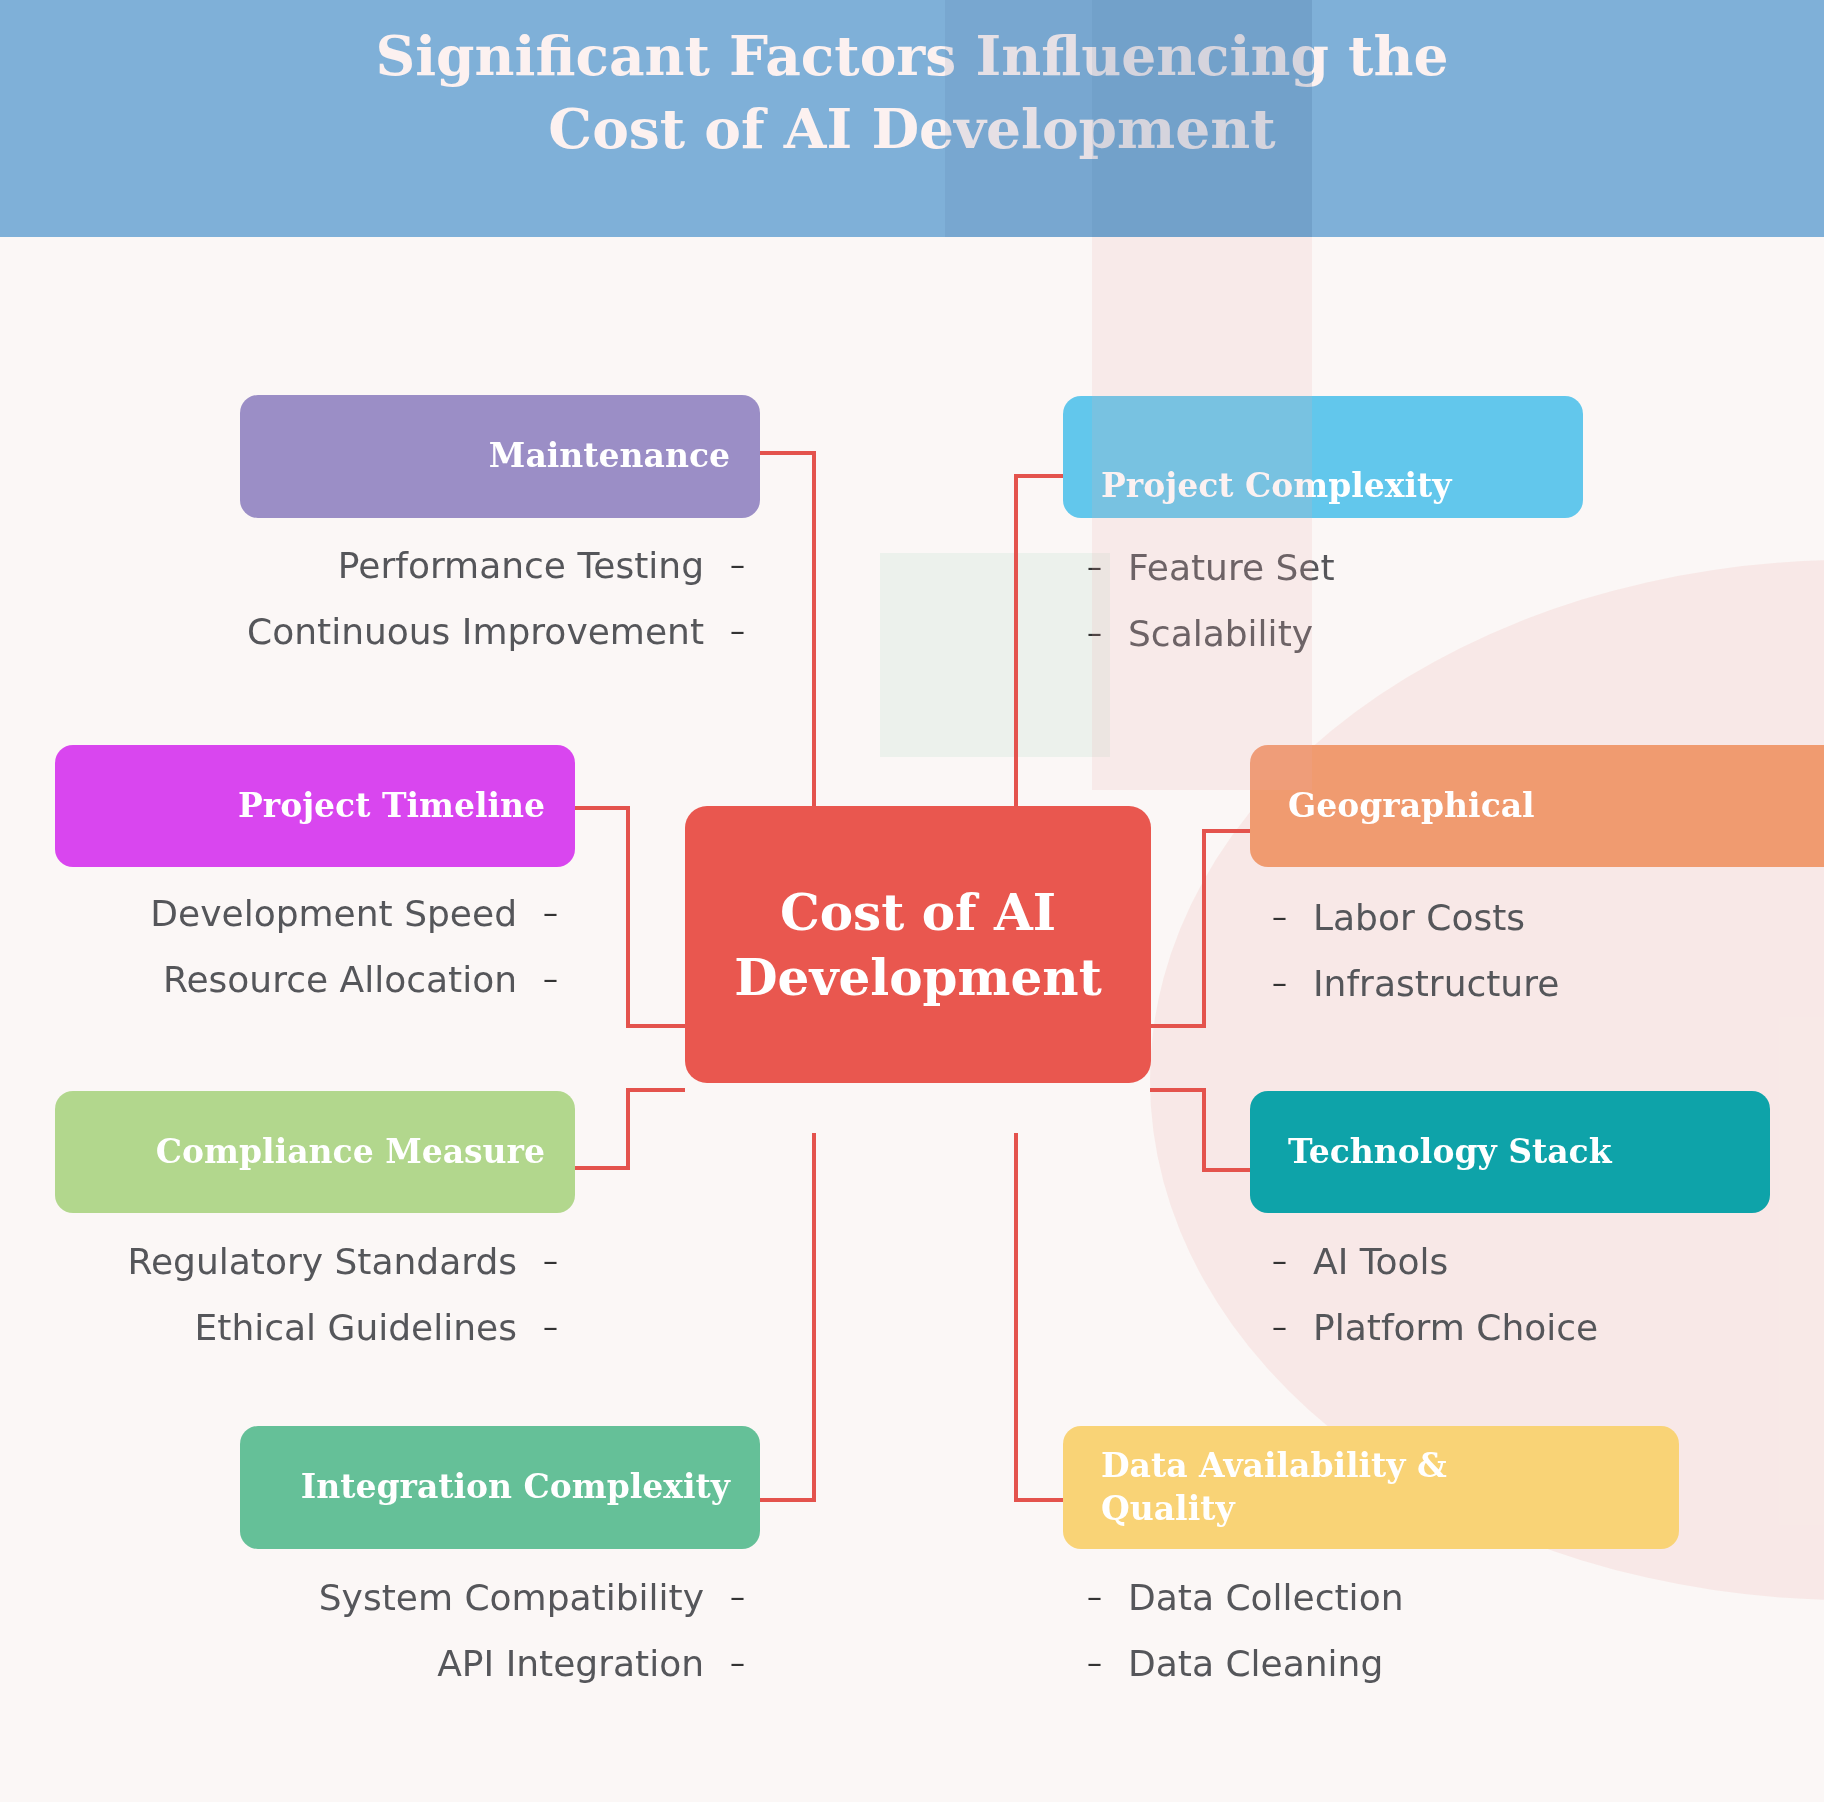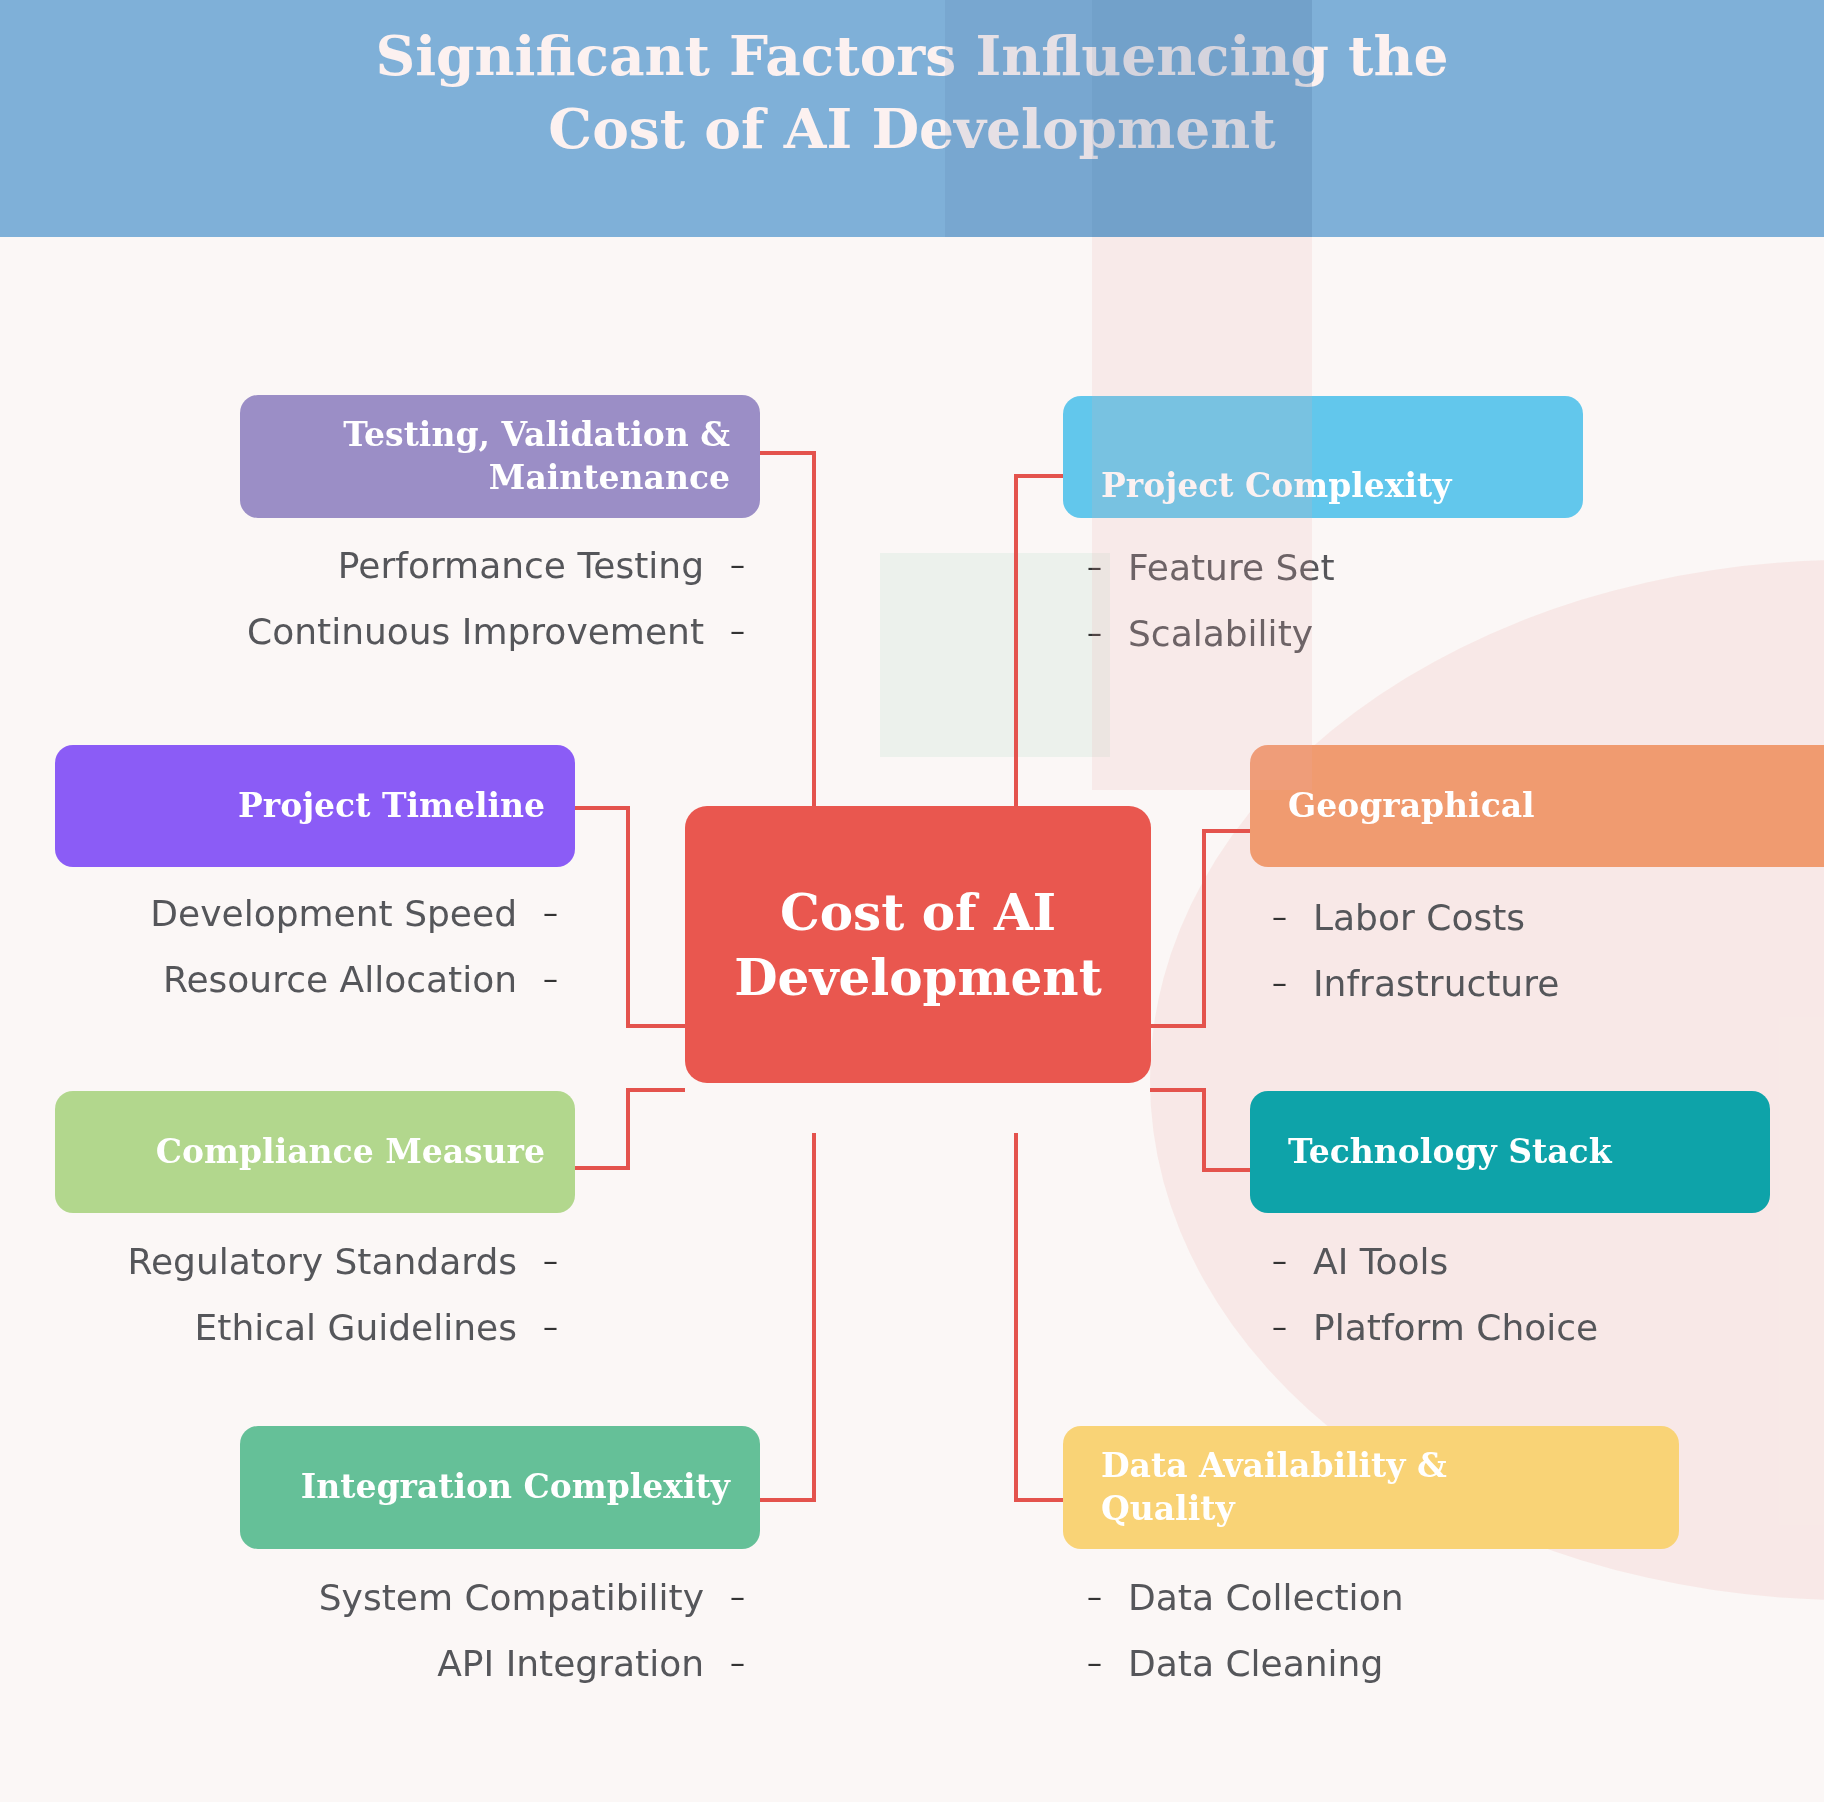--- a/index.html
+++ b/index.html
@@ -111,32 +111,31 @@
 
   <div class="center-node" style="background-color: rgb(233, 87, 79);">
     <div class="center-title">
       <span class="tline">Cost of AI</span>
       <span class="tline">Development</span>
     </div>
   </div>
 
   <div class="box left b-testing" style="background-color: rgb(155, 142, 198);">
     <div class="box-title">
-      <span class="tline">Testing, Validation &amp;</span>
       <span class="tline">Maintenance</span>
     </div>
   </div>
 
   <div class="box right b-complexity" style="background-color: rgb(98, 199, 236); justify-content: flex-end;">
     <div class="box-title">
       <span class="tline">Project Complexity</span>
     </div>
   </div>
 
-  <div class="box left b-timeline" style="background-color: #8b5cf6;">
+  <div class="box left b-timeline" style="background-color: #d946ef;">
     <div class="box-title">
       <span class="tline">Project Timeline</span>
     </div>
   </div>
 
   <div class="box right b-geo" style="background-color: rgb(240, 155, 112);">
     <div class="box-title">
       <span class="tline">Geographical</span>
     </div>
   </div>

